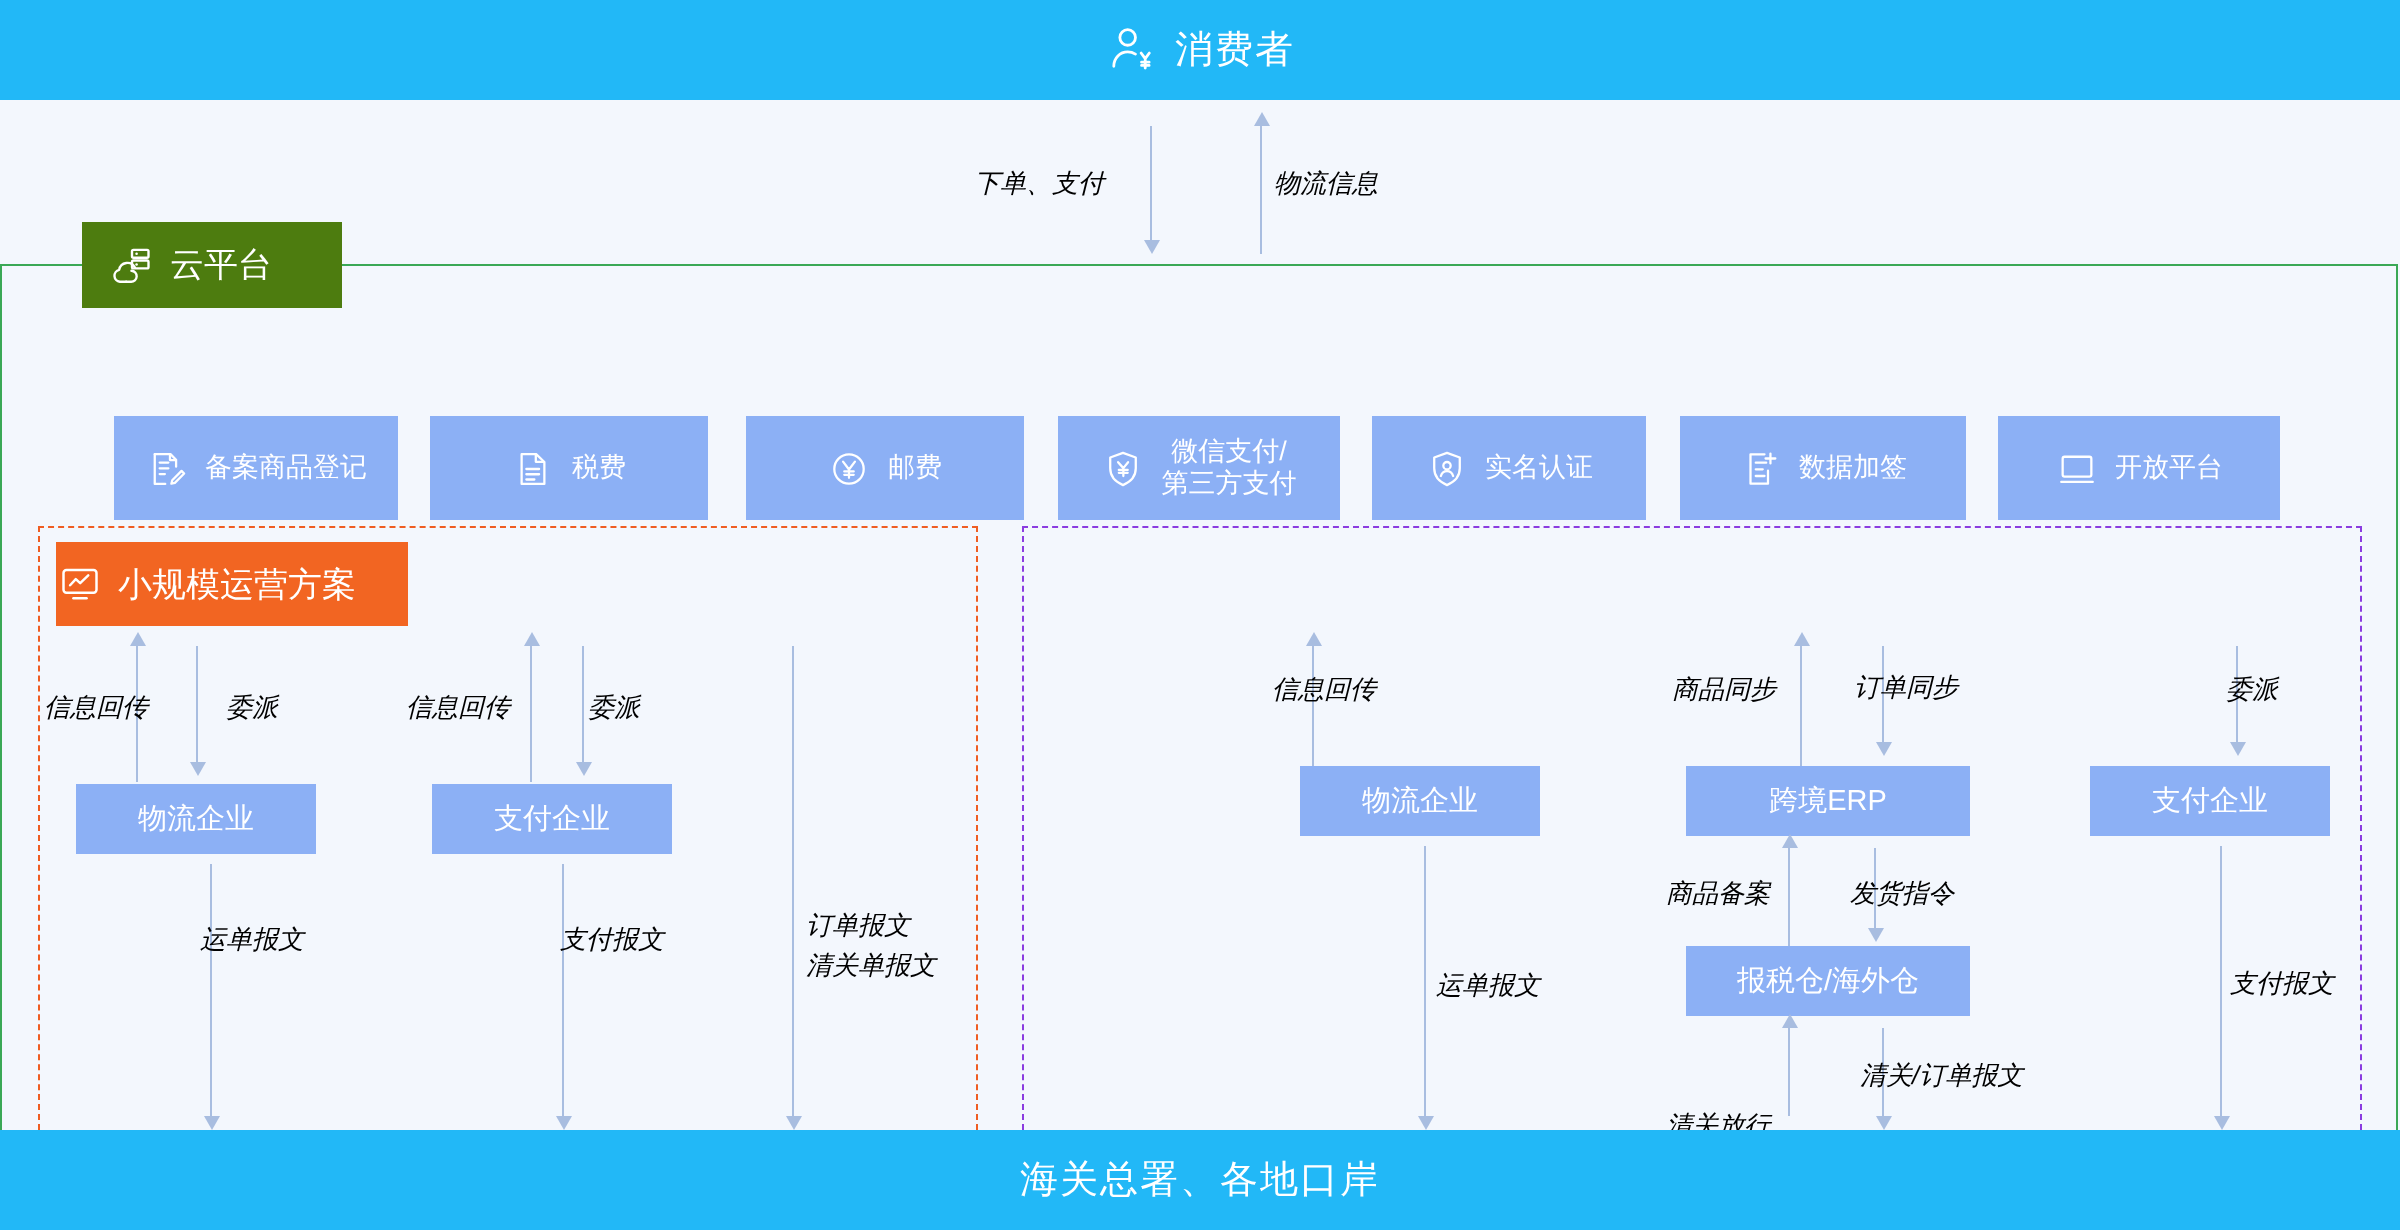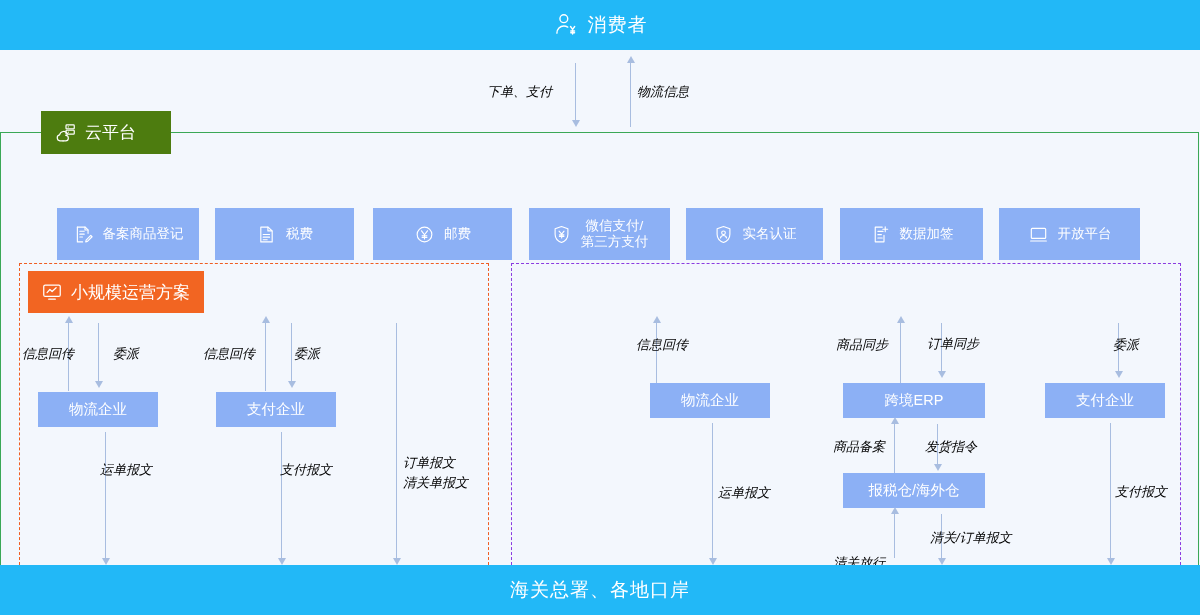--- a/index.html
+++ b/index.html
@@ -54,21 +54,21 @@
   .region.small{
     left:19px;top:263px;width:470px;height:302px;
     border:1px dashed #ef5d22;border-bottom:none;
   }
   .region.erp{
     left:511px;top:263px;width:670px;height:302px;
     border:1px dashed #8b3ce0;border-bottom:none;
   }
   .small-badge{
     left:28px;top:271px;width:176px;height:42px;
-    background:#f26522;padding-left:13px;
+    background:#f26522;padding-left:1px;
   }
   .erp-badge{
     left:527px;top:271px;width:155px;height:42px;
     background:#7d6ce2;padding-left:13px;
   }
 
   
   .ebox{
     position:absolute;height:35px;background:#8cb0f5;color:#ffffff;
     display:flex;align-items:center;justify-content:center;

